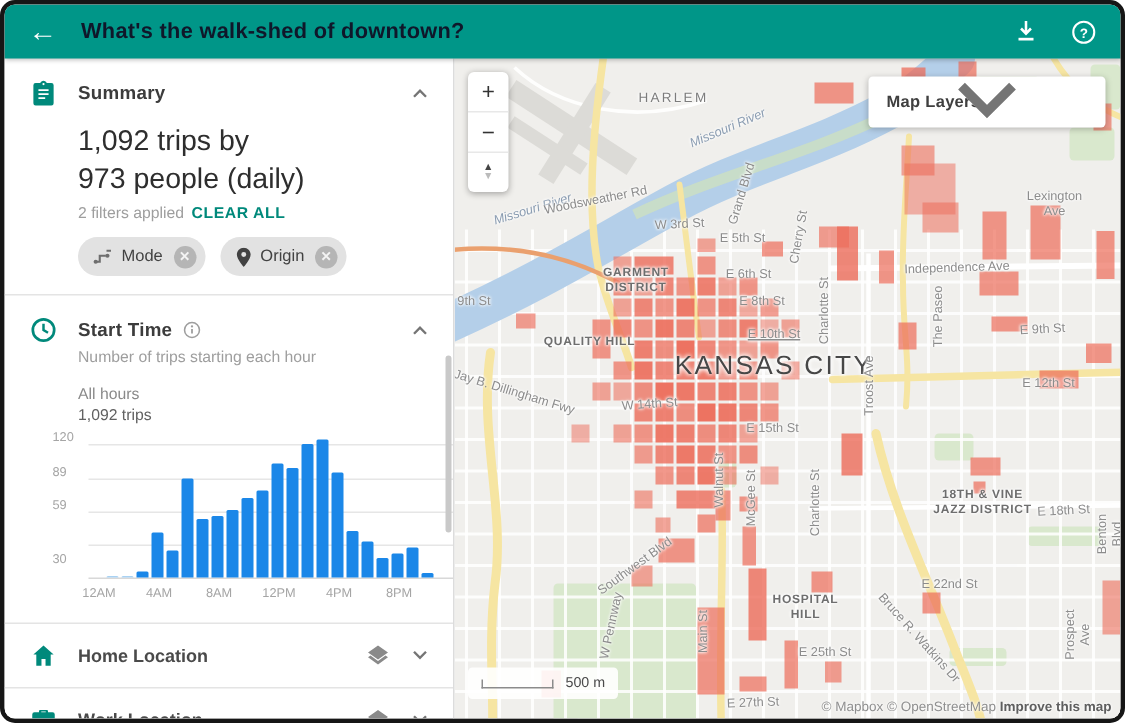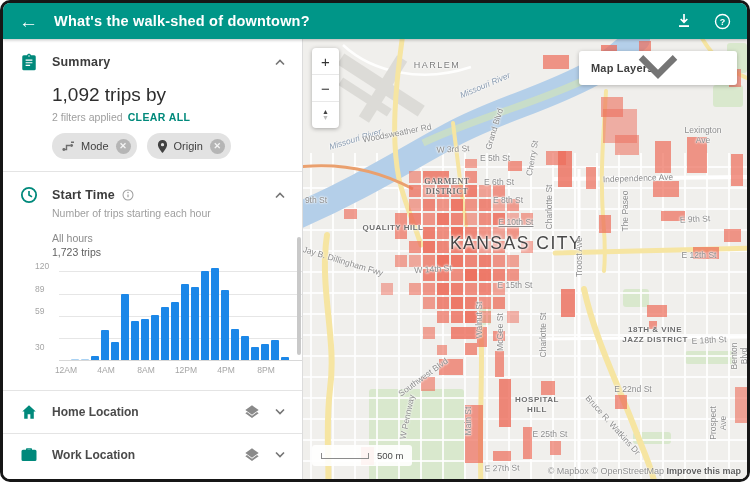--- a/index.html
+++ b/index.html
@@ -5,21 +5,21 @@
   html,body{margin:0;padding:0;background:#fff;}
   body{width:750px;height:482px;position:relative;font-family:"Liberation Sans",sans-serif;
        -webkit-font-smoothing:antialiased;}
   .frame{position:absolute;inset:0;border:3px solid #161616;border-radius:10px;overflow:hidden;background:#fff;}
 
   
   .topbar{position:absolute;left:0;top:0;right:0;height:36px;background:var(--header,#009688);
           display:flex;align-items:center;padding:0 16px;box-sizing:border-box;z-index:30;
           box-shadow:0 1px 3px rgba(0,0,0,.25);}
   .back-btn{color:#fff;font-size:19px;font-weight:bold;margin-right:16px;cursor:pointer;line-height:1;}
-  .topbar-title{color:#ffffff;font-size:14.5px;font-weight:bold;letter-spacing:.2px;flex:1;}
+  .topbar-title{color:#0f172a;font-size:14.5px;font-weight:bold;letter-spacing:.2px;flex:1;}
   .topbar-ico{margin-left:22px;display:flex;align-items:center;cursor:pointer;}
 
   
   .sidebar{position:absolute;left:0;top:36px;bottom:0;width:300px;background:#fff;
            border-right:1px solid #dcdcdc;box-sizing:border-box;z-index:20;overflow:hidden;}
   .sec{padding:12px 16px 10px 16px;}
   .sec-head{display:flex;align-items:center;height:22px;cursor:pointer;}
   .sec-ic{width:20px;height:20px;margin-right:13px;flex:none;display:flex;align-items:center;justify-content:center;}
   .sec-title{font-size:12.5px;font-weight:bold;color:#3c3c3c;letter-spacing:.2px;}
   .sec-sp{flex:1;}
@@ -123,20 +123,21 @@
             </svg>
         </span>
         <span class="sec-title">Summary</span>
         <span class="sec-sp"></span>
         <svg width="12" height="8" viewBox="0 0 12 8">
             <path d="M2 6.5l4-4 4 4" stroke="#757575" stroke-width="1.6" fill="none"></path>
           </svg>
       </div>
       <div class="headline">
         <div>1,092 trips by</div>
+        <div>973 people (daily)</div>
       </div>
       <div class="filters">
         <span>2 filters applied</span><span class="clear-all">CLEAR ALL</span>
       </div>
       <div class="chips">
         <span class="chip">
           <span class="cic">
             <svg width="13" height="12" viewBox="0 0 13 12">
                 <path d="M1.5 9.5h3v-4h4" stroke="#6e6e6e" stroke-width="1.4" fill="none"></path>
                 <circle cx="1.8" cy="9.5" r="1.4" fill="#6e6e6e"></circle>
@@ -178,21 +179,21 @@
             </svg>
         </span>
         <span class="sec-sp"></span>
         <svg width="12" height="8" viewBox="0 0 12 8">
             <path d="M2 6.5l4-4 4 4" stroke="#757575" stroke-width="1.6" fill="none"></path>
           </svg>
       </div>
       <div class="subtt">Number of trips starting each hour</div>
       <div class="range">
         <div>All hours</div>
-        <b>1,723 trips</b>
+        <b>1,092 trips</b>
       </div>
       <div class="chart" id="chart">
           <div class="gl" style="bottom: 22px;"></div>
           <div class="gl-lab" style="bottom: 9px;">30</div>
           <div class="gl" style="bottom: 44px;"></div>
           <div class="gl-lab" style="bottom: 45px;">59</div>
           <div class="gl" style="bottom: 66px;"></div>
           <div class="gl-lab" style="bottom: 67px;">89</div>
           <div class="gl" style="bottom: 89px;"></div>
           <div class="gl-lab" style="bottom: 90px;">120</div>
@@ -456,31 +457,31 @@
         <rect x="220" y="388" width="9" height="32" fill="#ec6c5a" fill-opacity="0.7"></rect>
         <rect x="247" y="402" width="11" height="14" fill="#ec6c5a" fill-opacity="0.65"></rect>
         <rect x="190" y="412" width="18" height="10" fill="#ec6c5a" fill-opacity="0.7"></rect>
         <rect x="58" y="408" width="13" height="18" fill="#ec6c5a" fill-opacity="0.7"></rect>
         <rect x="41" y="170" width="13" height="10" fill="#ec6c5a" fill-opacity="0.65"></rect>
         <rect x="205" y="122" width="14" height="10" fill="#ec6c5a" fill-opacity="0.7"></rect>
         <rect x="243" y="112" width="20" height="14" fill="#ec6c5a" fill-opacity="0.65"></rect>
         <rect x="162" y="120" width="12" height="9" fill="#ec6c5a" fill-opacity="0.6"></rect>
       </svg>
     <div id="map-labels">
-        <span class="mlab d2" style="left: 134px; top: 26px; transform: translate(-50%, -50%) rotate(0deg); text-align: right;">HARLEM</span>
+        <span class="mlab d2" style="left: 146px; top: 26px; transform: translate(-50%, -50%) rotate(0deg); text-align: right;">HARLEM</span>
         <span class="mlab rv" style="left: 52px; top: 100px; transform: translate(-50%, -50%) rotate(-17deg);">Missouri River</span>
         <span class="mlab rv" style="left: 182px; top: 46px; transform: translate(-50%, -50%) rotate(-23deg);">Missouri River</span>
         <span class="mlab" style="left: 94px; top: 94px; transform: translate(-50%, -50%) rotate(-11deg);">Woodsweather Rd</span>
         <span class="mlab" style="left: 150px; top: 110px; transform: translate(-50%, -50%) rotate(-3deg);">W 3rd St</span>
         <span class="mlab" style="left: 192px; top: 119px; transform: translate(-50%, -50%) rotate(0deg);">E 5th St</span>
         <span class="mlab" style="left: 196px; top: 143px; transform: translate(-50%, -50%) rotate(0deg);">E 6th St</span>
         <span class="mlab" style="left: 205px; top: 161px; transform: translate(-50%, -50%) rotate(0deg);">E 8th St</span>
         <span class="mlab" style="left: 213px; top: 183px; transform: translate(-50%, -50%) rotate(0deg); text-decoration: underline;">E 10th St</span>
         <span class="mlab" style="left: 13px; top: 161px; transform: translate(-50%, -50%) rotate(0deg);">9th St</span>
-        <span class="mlab d" style="left: 144px; top: 148px; transform: translate(-50%, -50%) rotate(0deg); font-family: Liberation Serif, serif;">GARMENT
+        <span class="mlab d" style="left: 121px; top: 148px; transform: translate(-50%, -50%) rotate(0deg);">GARMENT
 DISTRICT</span>
         <span class="mlab d" style="left: 90px; top: 189px; transform: translate(-50%, -50%) rotate(0deg);">QUALITY HILL</span>
         <span class="mlab city" style="left: 213px; top: 204px; transform: translate(-50%, -50%) rotate(0deg);">KANSAS CITY</span>
         <span class="mlab" style="left: 130px; top: 230px; transform: translate(-50%, -50%) rotate(-4deg);">W 14th St</span>
         <span class="mlab" style="left: 196px; top: 246px; transform: translate(-50%, -50%) rotate(0deg); padding-left: 32px;">E 15th St</span>
         <span class="mlab" style="left: 40px; top: 222px; transform: translate(-50%, -50%) rotate(17deg);">Jay B. Dillingham Fwy</span>
         <span class="mlab" style="left: 120px; top: 338px; transform: translate(-50%, -50%) rotate(-36deg);">Southwest Blvd</span>
         <span class="mlab" style="left: 104px; top: 378px; transform: translate(-50%, -50%) rotate(-78deg);">W Pennway</span>
         <span class="mlab" style="left: 165px; top: 382px; transform: translate(-50%, -50%) rotate(-90deg);">Main St</span>
         <span class="mlab" style="left: 176px; top: 281px; transform: translate(-50%, -50%) rotate(-90deg);">Walnut St</span>

